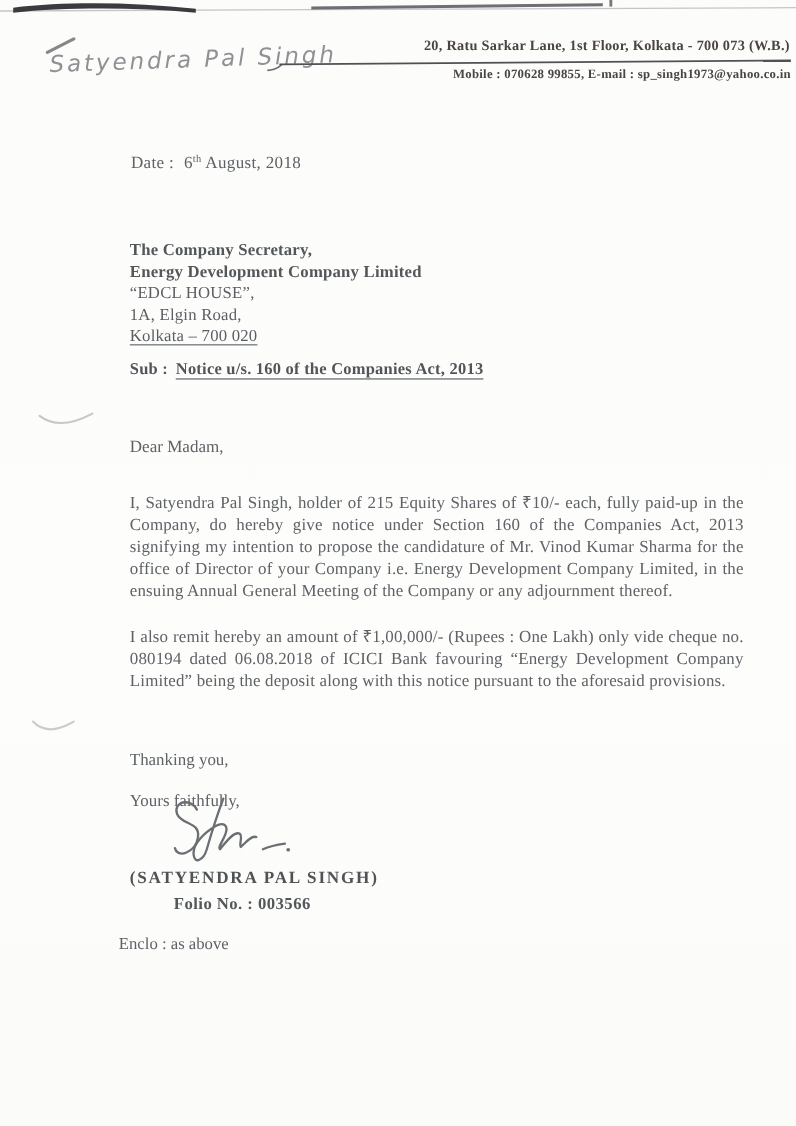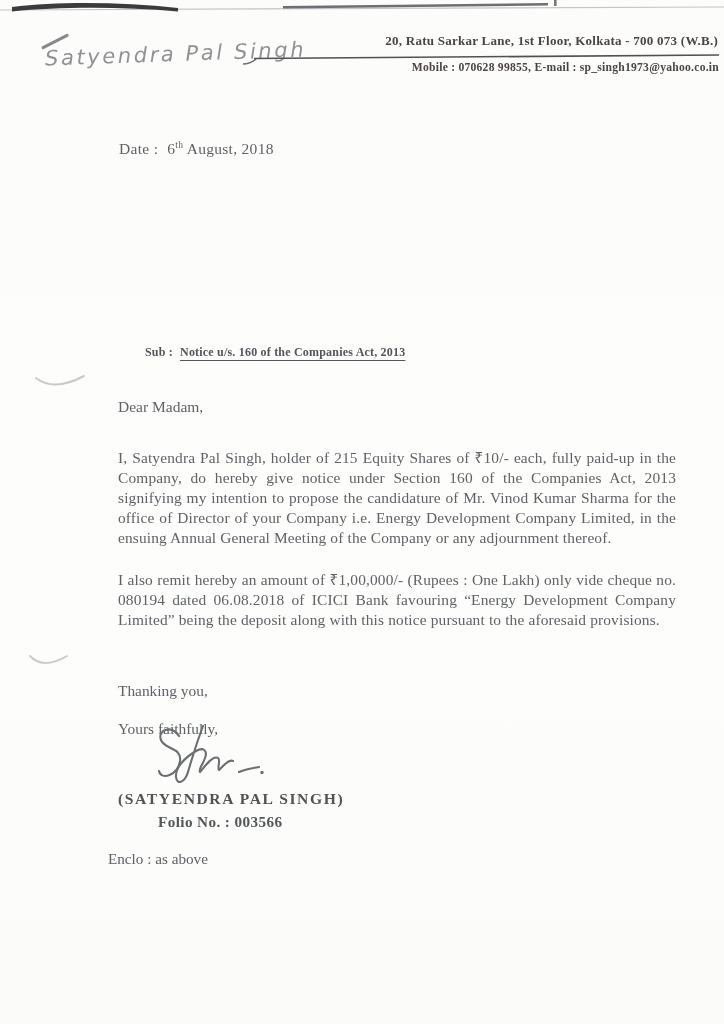--- a/index.html
+++ b/index.html
@@ -62,24 +62,23 @@
     font-size: 15.2px; line-height: 19.6px;
     color: #5b5f63; letter-spacing: 0.2px;
   }
   .recipient .b { font-weight: bold; color: #53575a; }
   .recipient .u {
     text-decoration: underline;
     text-underline-offset: 3px;
   }
 
   .subject {
-    position: absolute; left: 118px; top: 345px;
-    font-size: 12px; font-weight: bold; color: #51555a;
+    position: absolute; left: 118px; top: 328px;
+    font-size: 15px; font-weight: bold; color: #51555a;
     letter-spacing: 0.2px;
-    margin-left: 27px;
   }
   .subject .lbl { margin-right: 7px; }
   .subject .u { text-decoration: underline; text-underline-offset: 3.5px; }
 
   .salutation {
     position: absolute; left: 118px; top: 398px;
     font-size: 15.5px; color: #5e6266;
   }
 
   .para {
@@ -133,20 +132,27 @@
     <line x1="254" y1="58.5" x2="719" y2="55" stroke="#515155" stroke-width="1.6"></line>
   </svg>
 
   <div class="lh-address">20, Ratu Sarkar Lane, 1st Floor, Kolkata - 700 073 (W.B.)</div>
   <div class="lh-contact">Mobile : 070628 99855, E-mail : sp_singh1973@yahoo.co.in</div>
 
   <div class="date-line">
     <span class="lbl">Date :</span><span>6</span><sup>th</sup><span> August, 2018</span>
   </div>
 
+  <div class="recipient">
+    <div class="b">The Company Secretary,</div>
+    <div class="b">Energy Development Company Limited</div>
+    <div>“EDCL HOUSE”,</div>
+    <div>1A, Elgin Road,</div>
+    <div class="u">Kolkata – 700 020</div>
+  </div>
 
   <div class="subject">
     <span class="lbl">Sub :</span><span class="u">Notice u/s. 160 of the Companies Act, 2013</span>
   </div>
 
   <div class="salutation">Dear Madam,</div>
 
   <p class="para p1">I, Satyendra Pal Singh, holder of 215 Equity Shares of ₹10/- each, fully paid-up in the Company, do hereby give notice under Section 160 of the Companies Act, 2013 signifying my intention to propose the candidature of Mr. Vinod Kumar Sharma for the office of Director of your Company i.e. Energy Development Company Limited, in the ensuing Annual General Meeting of the Company or any adjournment thereof.</p>
   <p class="para p2">I also remit hereby an amount of ₹1,00,000/- (Rupees : One Lakh) only vide cheque no. 080194 dated 06.08.2018 of ICICI Bank favouring “Energy Development Company Limited” being the deposit along with this notice pursuant to the aforesaid provisions.</p>
 

